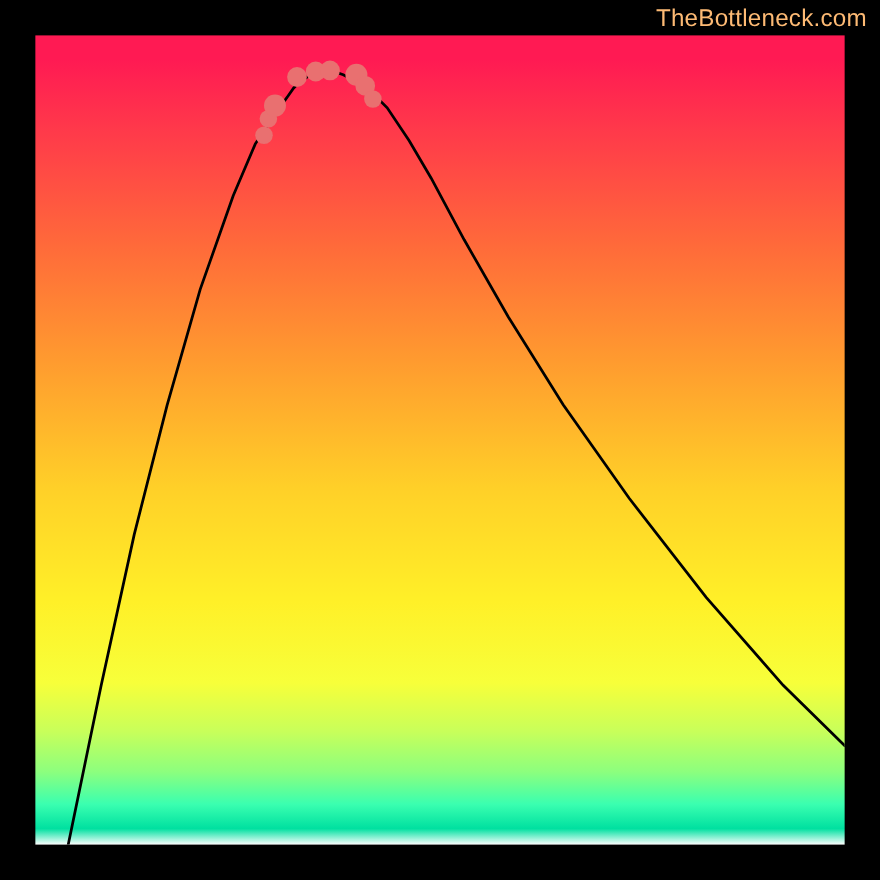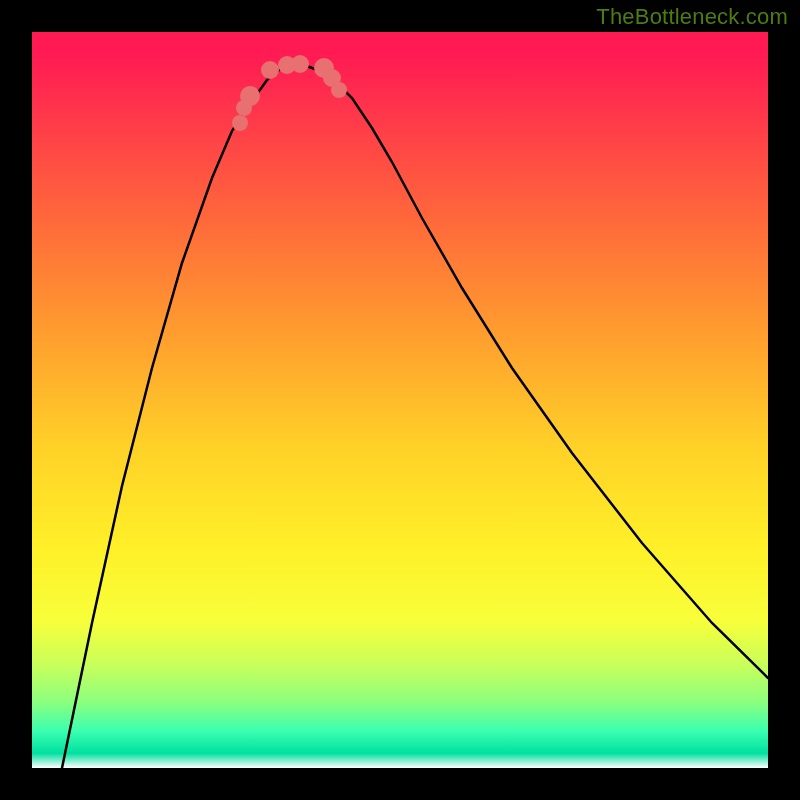--- a/index.html
+++ b/index.html
@@ -16,21 +16,21 @@
     left: 0;
     top: 0;
     width: 800px;
     height: 800px;
     background: #000;
   }
   .watermark {
     position: absolute;
     top: 4px;
     right: 12px;
-    color: #4d7c0f;
+    color: #fdba74;
     font-size: 22px;
     font-weight: 400;
     letter-spacing: 0.2px;
     z-index: 30;
   }
   .plot {
     position: absolute;
     left: 32px;
     top: 32px;
     width: 736px;

